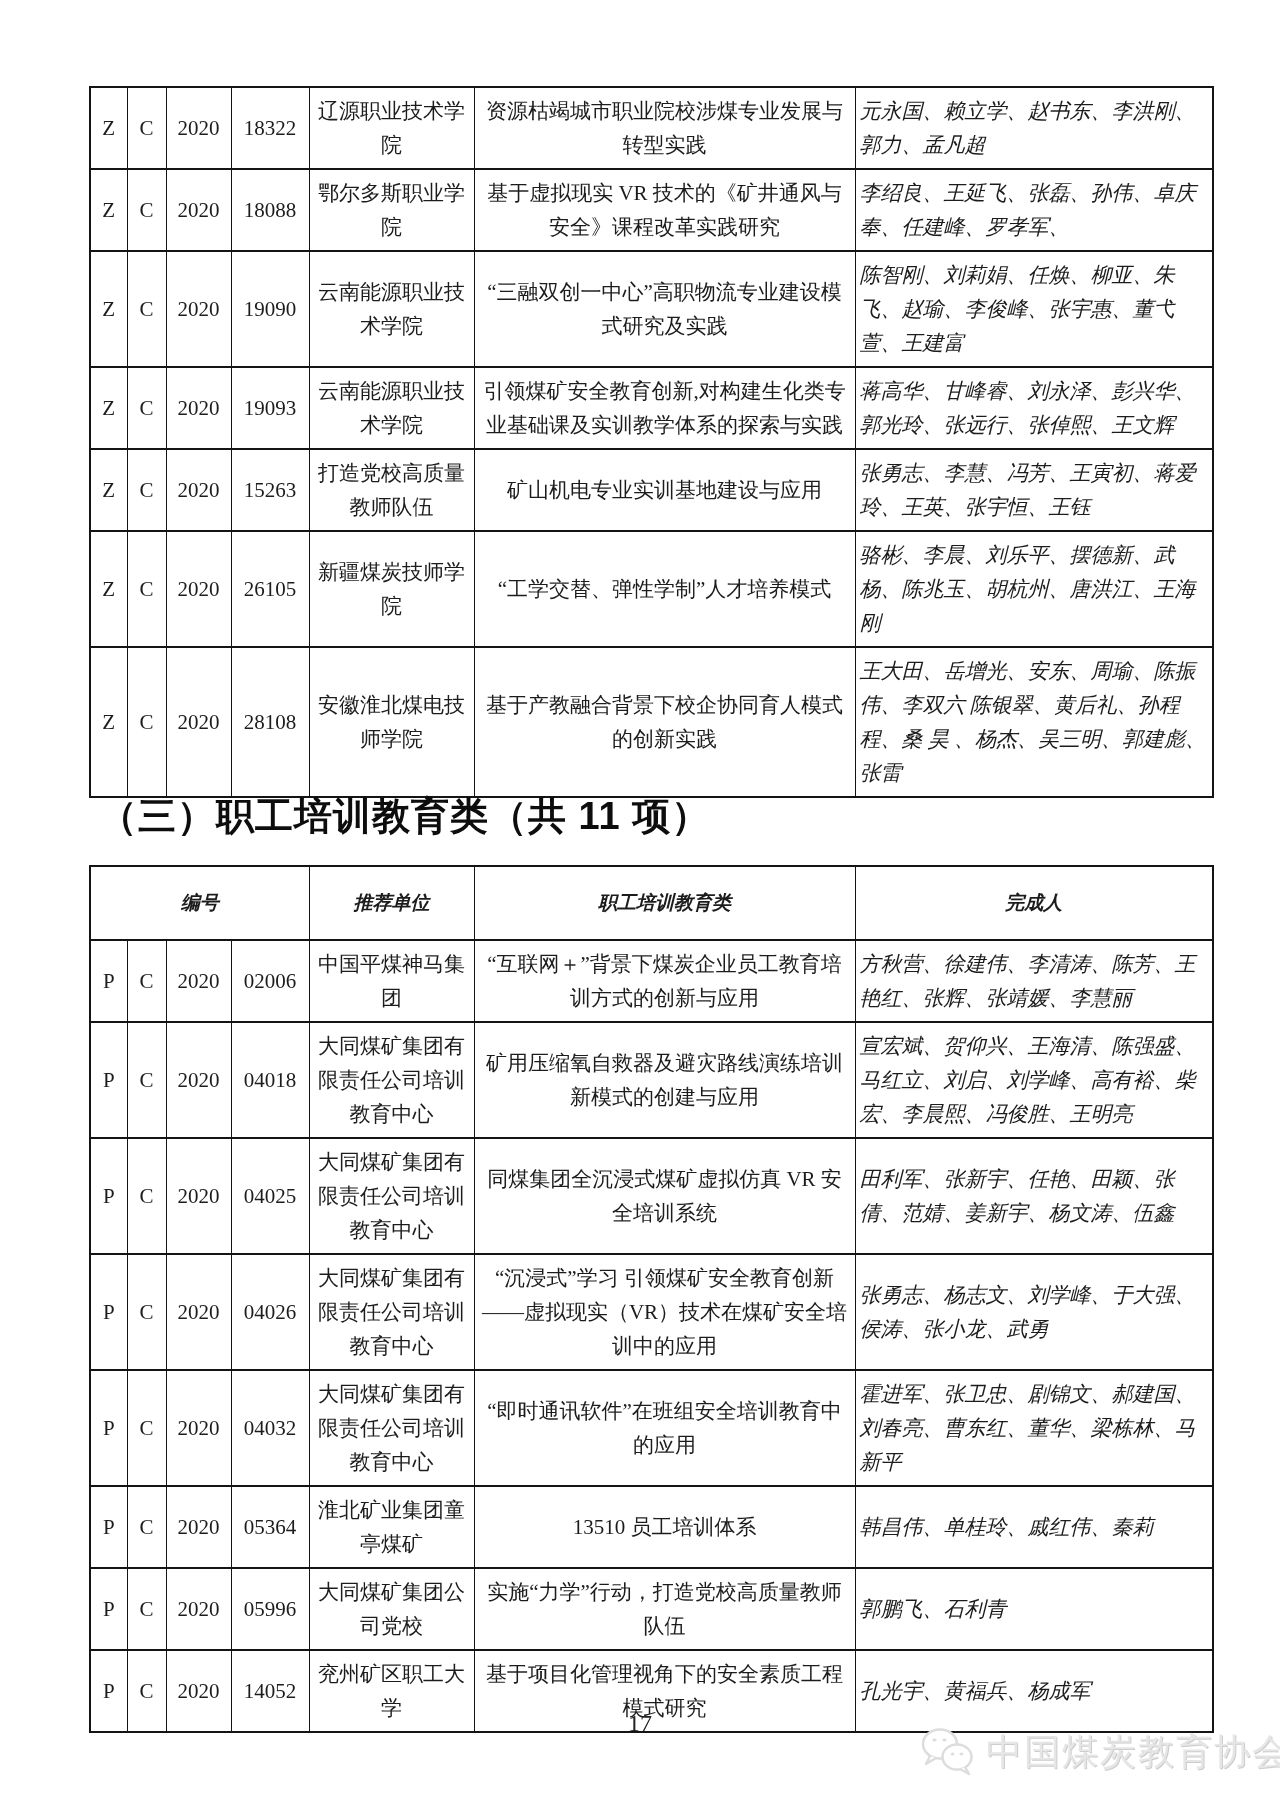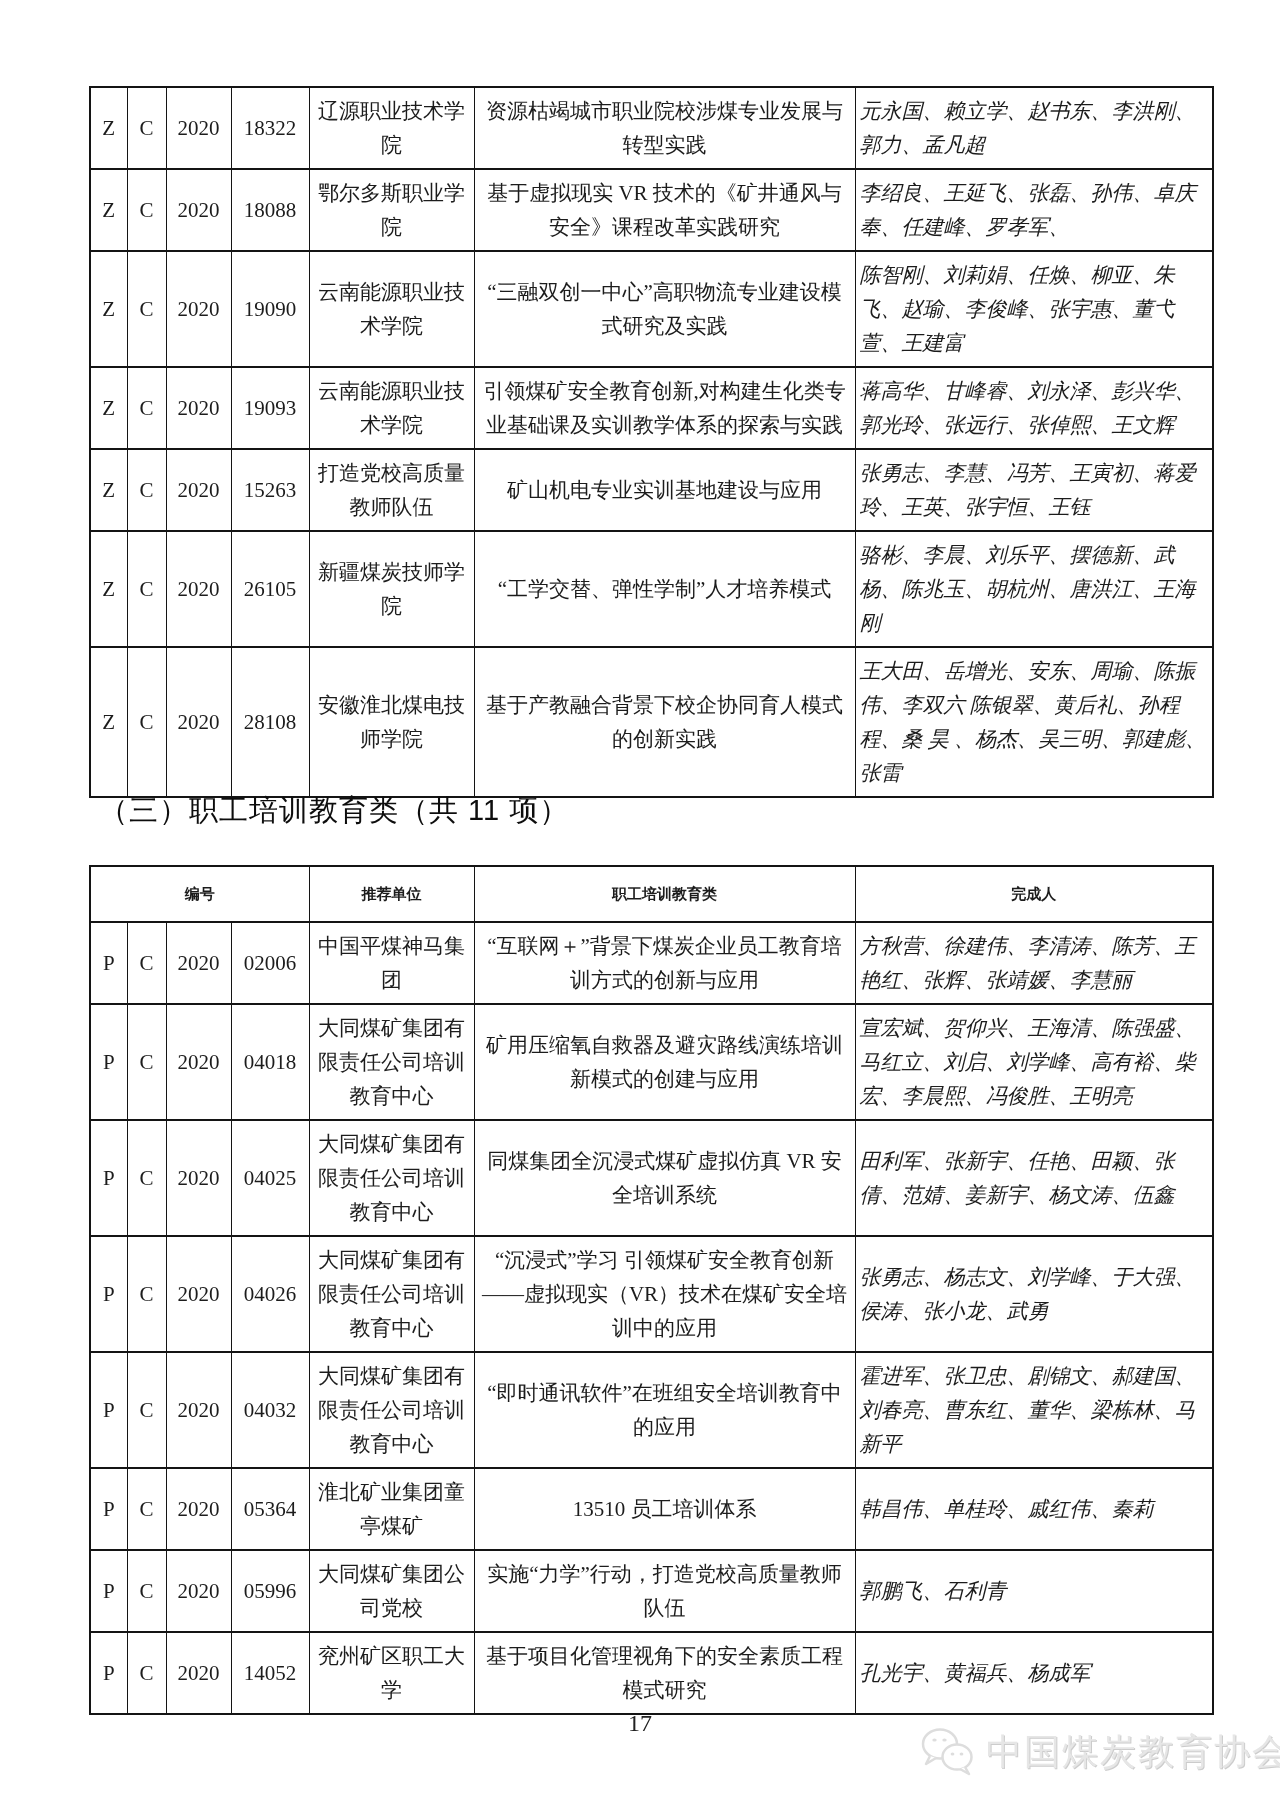--- a/index.html
+++ b/index.html
@@ -17,29 +17,29 @@
   .doc-table td,.doc-table th{
     border:1px solid #141414;
     border-top-width:2px;border-bottom-width:2px;
     font-size:21px;line-height:34px;
     padding:6px 4px;
     vertical-align:middle;
     word-break:break-all;
     height:68px;
   }
   .doc-table th{
-    font-weight:bold;font-size:15px;height:40px;
-    text-align:center;padding:7px;
+    font-weight:bold;font-size:19px;height:40px;
+    text-align:center;padding:16px;font-style:italic;
   }
   .c-center{text-align:center;}
   .c-people{text-align:left;padding-left:12px;padding-right:8px;font-style:italic;}
   #section-heading{
     position:absolute;left:99px;top:791px;
     font-family:"Liberation Sans","DejaVu Sans",sans-serif;
-    font-weight:normal;font-size:29px;color:#0d0d0d;
+    font-weight:bold;font-size:38px;color:#0d0d0d;
     letter-spacing:1px;white-space:nowrap;
   }
   #page-number{
     position:absolute;left:0;right:0;top:1710px;
     text-align:center;font-size:24px;color:#222;
   }
   #watermark{
     position:absolute;left:918px;top:1726px;
     display:flex;align-items:center;gap:8px;
   }

